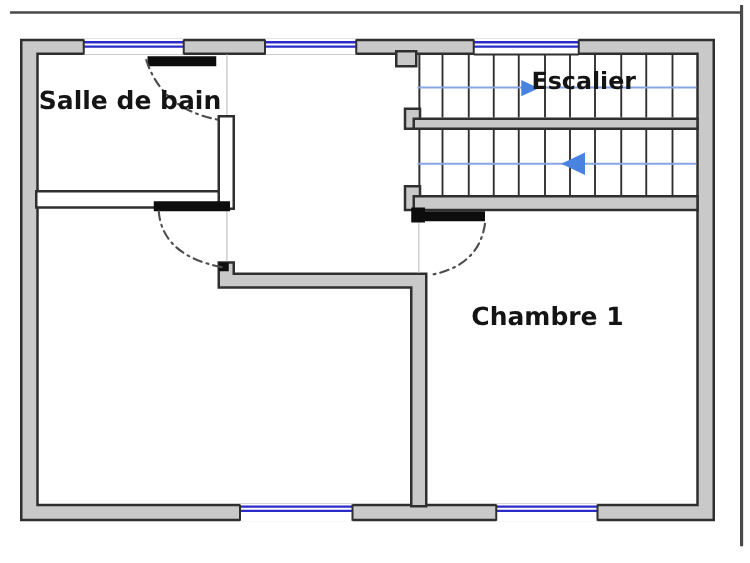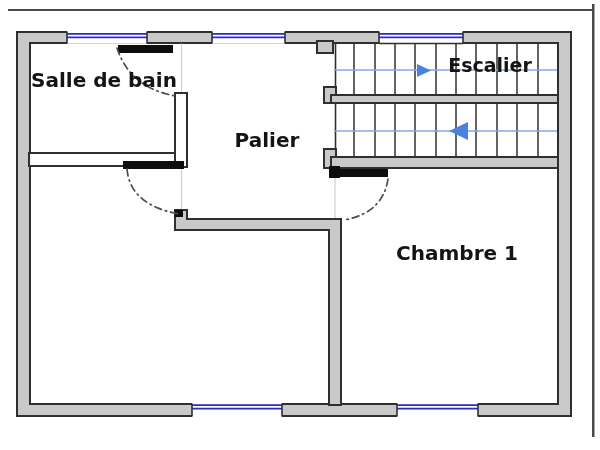--- a/index.html
+++ b/index.html
@@ -164,16 +164,15 @@
       <path class="swing" d="M 127,169 Q 130,205 179,214"></path>
     </g>
     <g>
       <rect class="leaf" x="329" y="166" width="11" height="12"></rect>
       <rect class="leaf" x="340" y="169" width="48" height="8"></rect>
       <path class="swing" d="M 388,179 Q 383,213 344,220"></path>
     </g>
   </svg>
 
   <div class="room-label" style="left:104px; top:80px;">Salle de bain</div>
-  <div class="room-label label-escalier" style="left:467px; top:65px;margin-left:23px;">Escalier</div>
-  <div class="room-label" style="left:267px; top:140px;">Palier</div>
-  <div class="room-label" style="left:457px; top:253px;">Chambre 1</div>
+  <div class="room-label label-escalier" style="left:467px; top:65px;">Escalier</div>
+  <div class="room-label" style="left:438px; top:253px;">Chambre 1</div>
 </div>
 
 </body></html>

